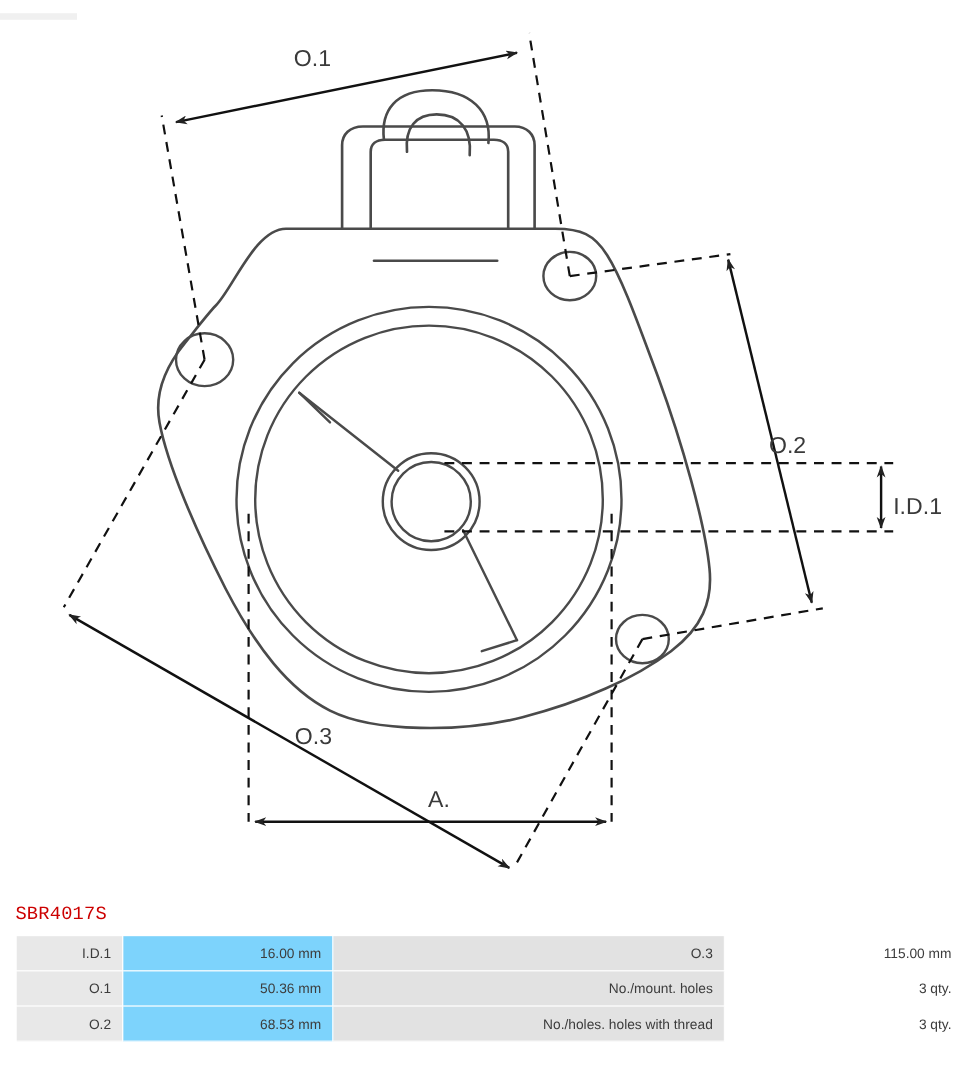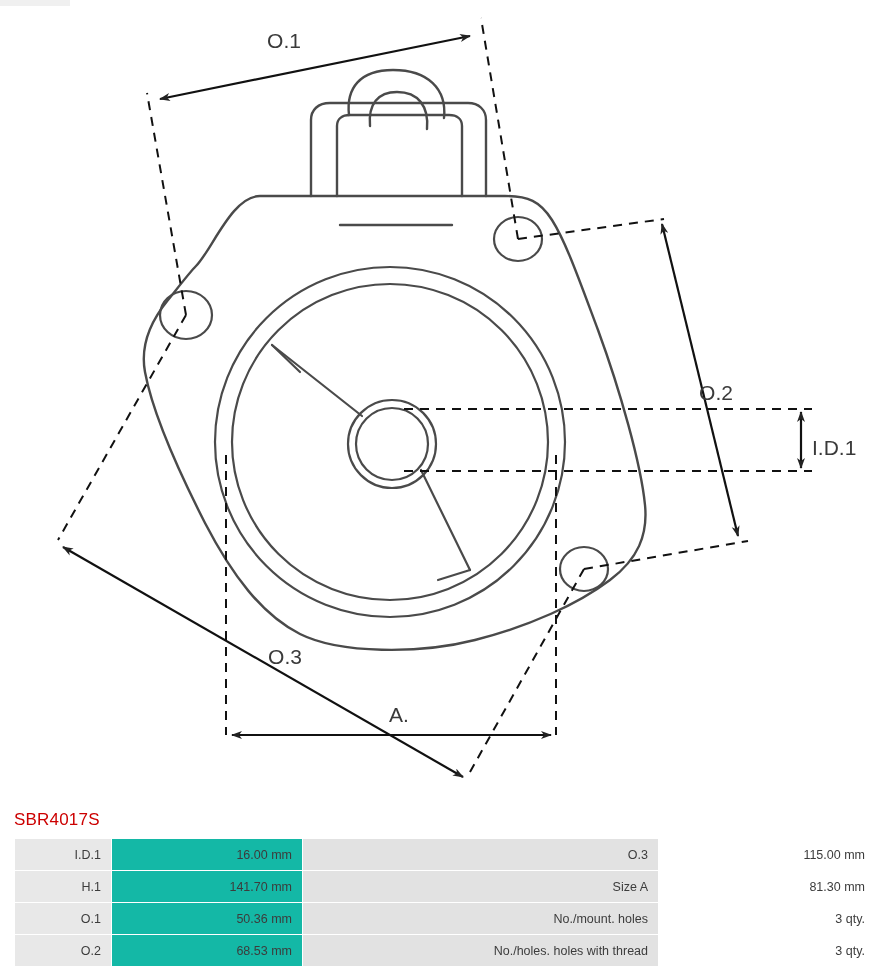--- a/index.html
+++ b/index.html
@@ -12,20 +12,21 @@
     height: 979px;
     font-family: "Liberation Sans", sans-serif;
     color: #333;
     position: relative;
     overflow: hidden;
   }
   #page {
     position: relative;
     width: 889px;
     height: 860px;
+    margin-top: 12px;
   }
   #drawing-area {
     position: absolute;
     left: 0;
     top: 0;
     width: 889px;
     height: 800px;
   }
   #drawing-area svg {
     display: block;
@@ -34,21 +35,21 @@
     font-family: "Liberation Sans", sans-serif;
     font-size: 21px;
     fill: #3a3a3a;
   }
   #part-title {
     position: absolute;
     left: 14px;
     top: 810px;
     font-size: 17px;
     color: #cc0000;
-    font-family: Liberation Sans, sans-serif;
+    font-family: Liberation Mono, monospace;
     letter-spacing: 0.2px;
   }
   #spec-table {
     position: absolute;
     left: 14px;
     top: 838px;
     width: 862px;
     border-collapse: collapse;
     font-size: 12.5px;
     color: #3c3c3c;
@@ -60,21 +61,21 @@
     background: #ebebeb;
   }
   #spec-table td.label-cell {
     text-align: right;
     width: 76px;
     background: #e8e8e8;
   }
   #spec-table td.value-cell {
     text-align: right;
     width: 170px;
-    background: #14b8a6;
+    background: #7dd3fc;
   }
   #spec-table td.label-cell-right {
     text-align: right;
     background: #e2e2e2;
   }
   #spec-table td.value-cell-right {
     text-align: right;
     width: 170px;
     background: #ffffff;
     padding-left: 36px;
@@ -189,26 +190,20 @@
 
   <div id="part-title">SBR4017S</div>
 
   <table id="spec-table">
     <tbody>
       <tr>
         <td class="label-cell">I.D.1</td>
         <td class="value-cell">16.00 mm</td>
         <td class="label-cell-right">O.3</td>
         <td class="value-cell-right">115.00 mm</td>
-      </tr>
-      <tr>
-        <td class="label-cell">H.1</td>
-        <td class="value-cell">141.70 mm</td>
-        <td class="label-cell-right">Size A</td>
-        <td class="value-cell-right">81.30 mm</td>
       </tr>
       <tr>
         <td class="label-cell">O.1</td>
         <td class="value-cell">50.36 mm</td>
         <td class="label-cell-right">No./mount. holes</td>
         <td class="value-cell-right">3 qty.</td>
       </tr>
       <tr>
         <td class="label-cell">O.2</td>
         <td class="value-cell">68.53 mm</td>

